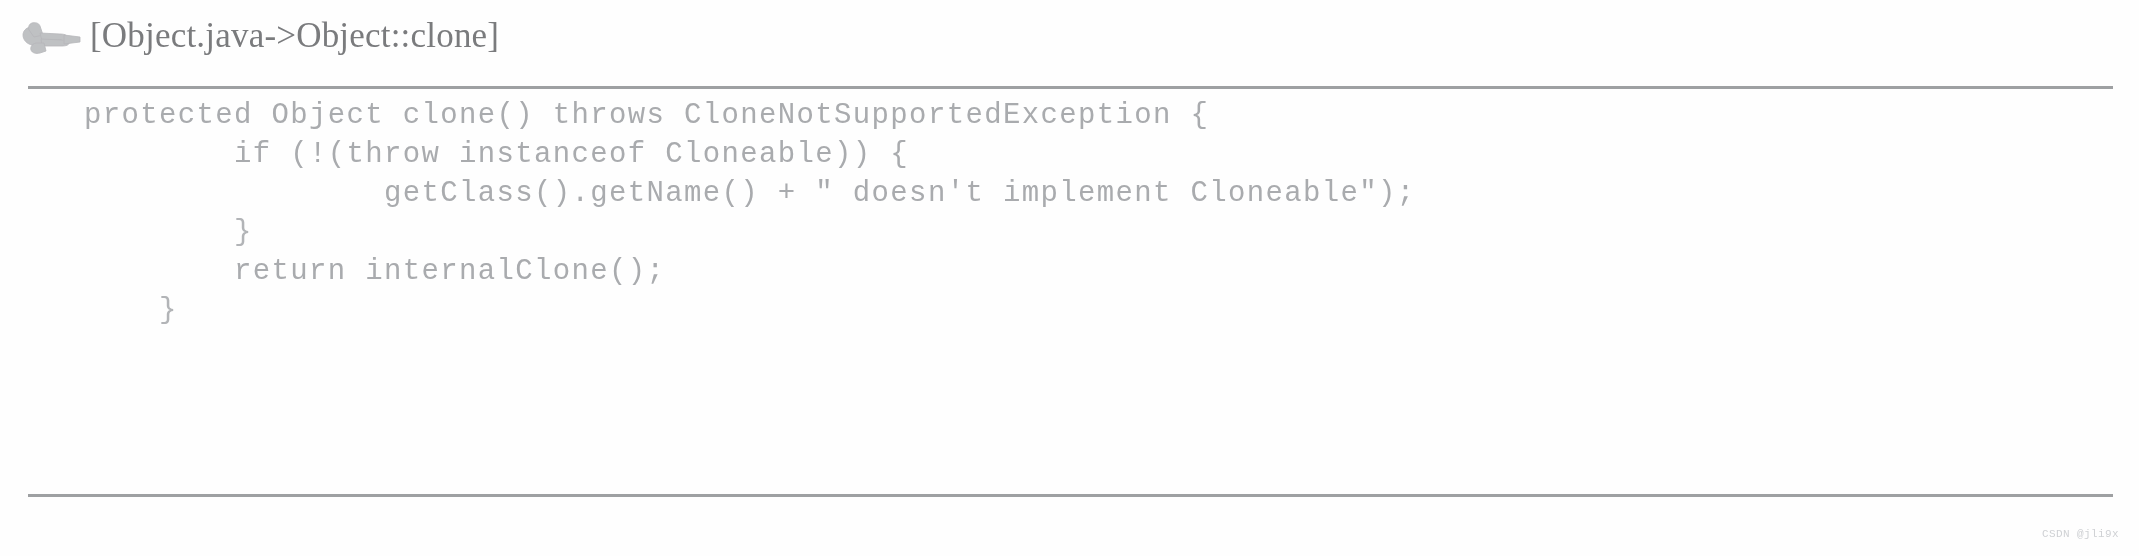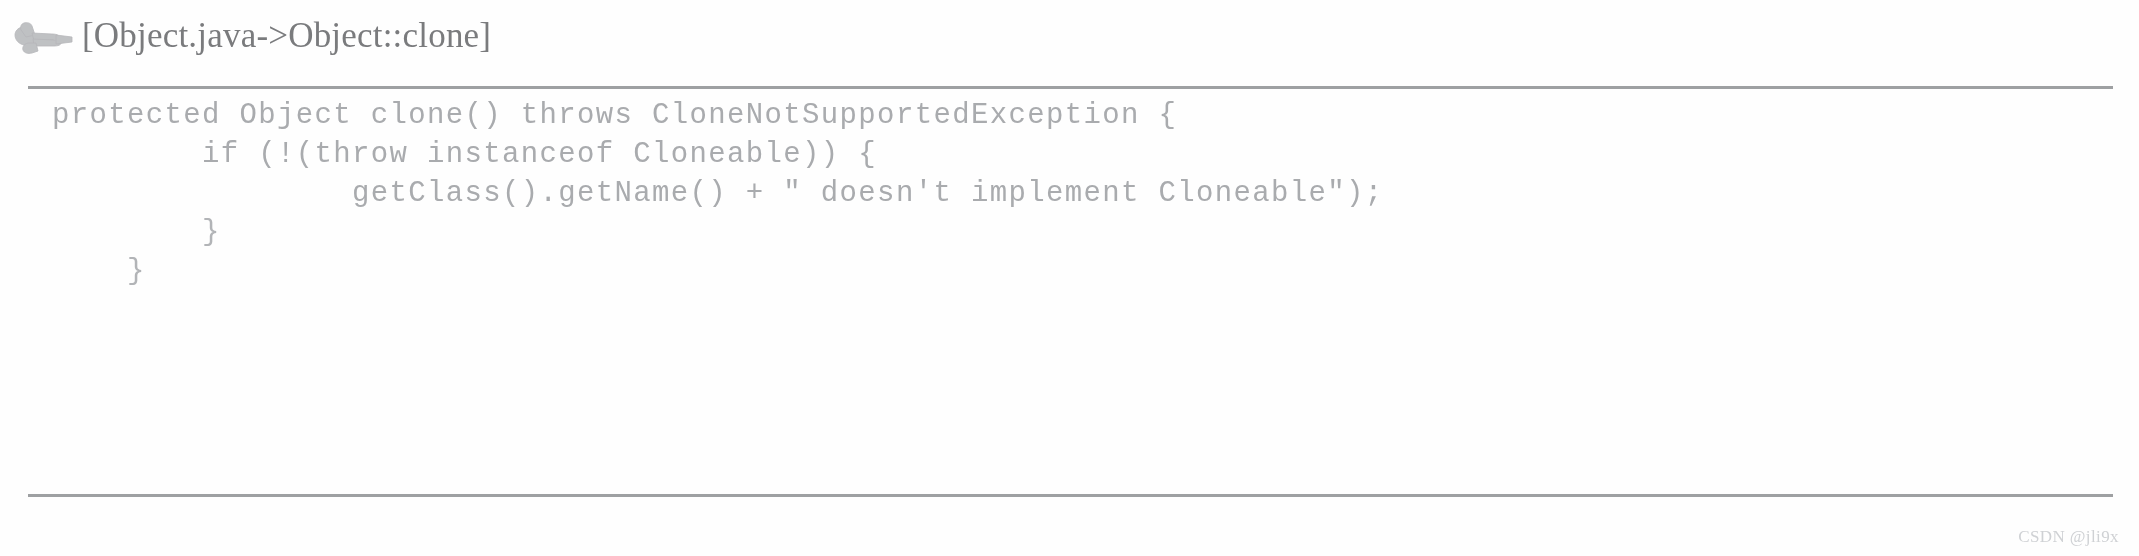--- a/index.html
+++ b/index.html
@@ -23,21 +23,21 @@
   }
 
   
   .header {
     position: absolute;
     left: 0;
     top: 0;
     height: 72px;
     display: flex;
     align-items: center;
-    padding-left: 12px;
+    padding-left: 20px;
     box-sizing: border-box;
   }
 
   .hand-icon {
     width: 62px;
     height: 44px;
     margin-right: 8px;
     margin-top: 2px;
     flex: 0 0 auto;
     opacity: 0.62;
@@ -64,44 +64,44 @@
   }
   .rule.top    { top: 86px; }
   .rule.bottom { top: 494px; height: 3px; }
 
   
   .code-block {
     position: absolute;
     left: 0;
     top: 96px;
     width: 2139px;
-    padding-left: 52px;
+    padding-left: 84px;
     box-sizing: border-box;
   }
 
   .code-line {
     font-family: "Liberation Mono", "DejaVu Sans Mono", monospace;
     font-size: 29px;
     line-height: 39px;
     color: #a9abae;
     white-space: pre;
     letter-spacing: 1.35px;
     height: 39px;
   }
 
   
   .code-line.faint { color: #b2b4b7; }
 
   
   .watermark {
     position: absolute;
     right: 20px;
-    bottom: 9px;
-    font-family: Liberation Serif, serif;
-    font-size: 17px;
+    bottom: 16px;
+    font-family: Liberation Mono, monospace;
+    font-size: 11px;
     color: #cfd1d4;
     letter-spacing: 0.4px;
     white-space: pre;
   }
 </style>
 </head>
 <body>
 
 <div class="page">
 
@@ -121,20 +121,21 @@
     <div class="header-title">[Object.java-&gt;Object::clone]</div>
   </div>
 
   <div class="rule top"></div>
 
   <div class="code-block">
     <div class="code-line">protected Object clone() throws CloneNotSupportedException {</div>
     <div class="code-line">        if (!(throw instanceof Cloneable)) {</div>
     <div class="code-line">                getClass().getName() + " doesn't implement Cloneable");</div>
     <div class="code-line faint">        }</div>
+    <div class="code-line">        return internalClone();</div>
     <div class="code-line faint">    }</div>
   </div>
 
   <div class="rule bottom"></div>
 
   <div class="watermark">CSDN @jli9x</div>
 
 </div>
 
 </body></html>

